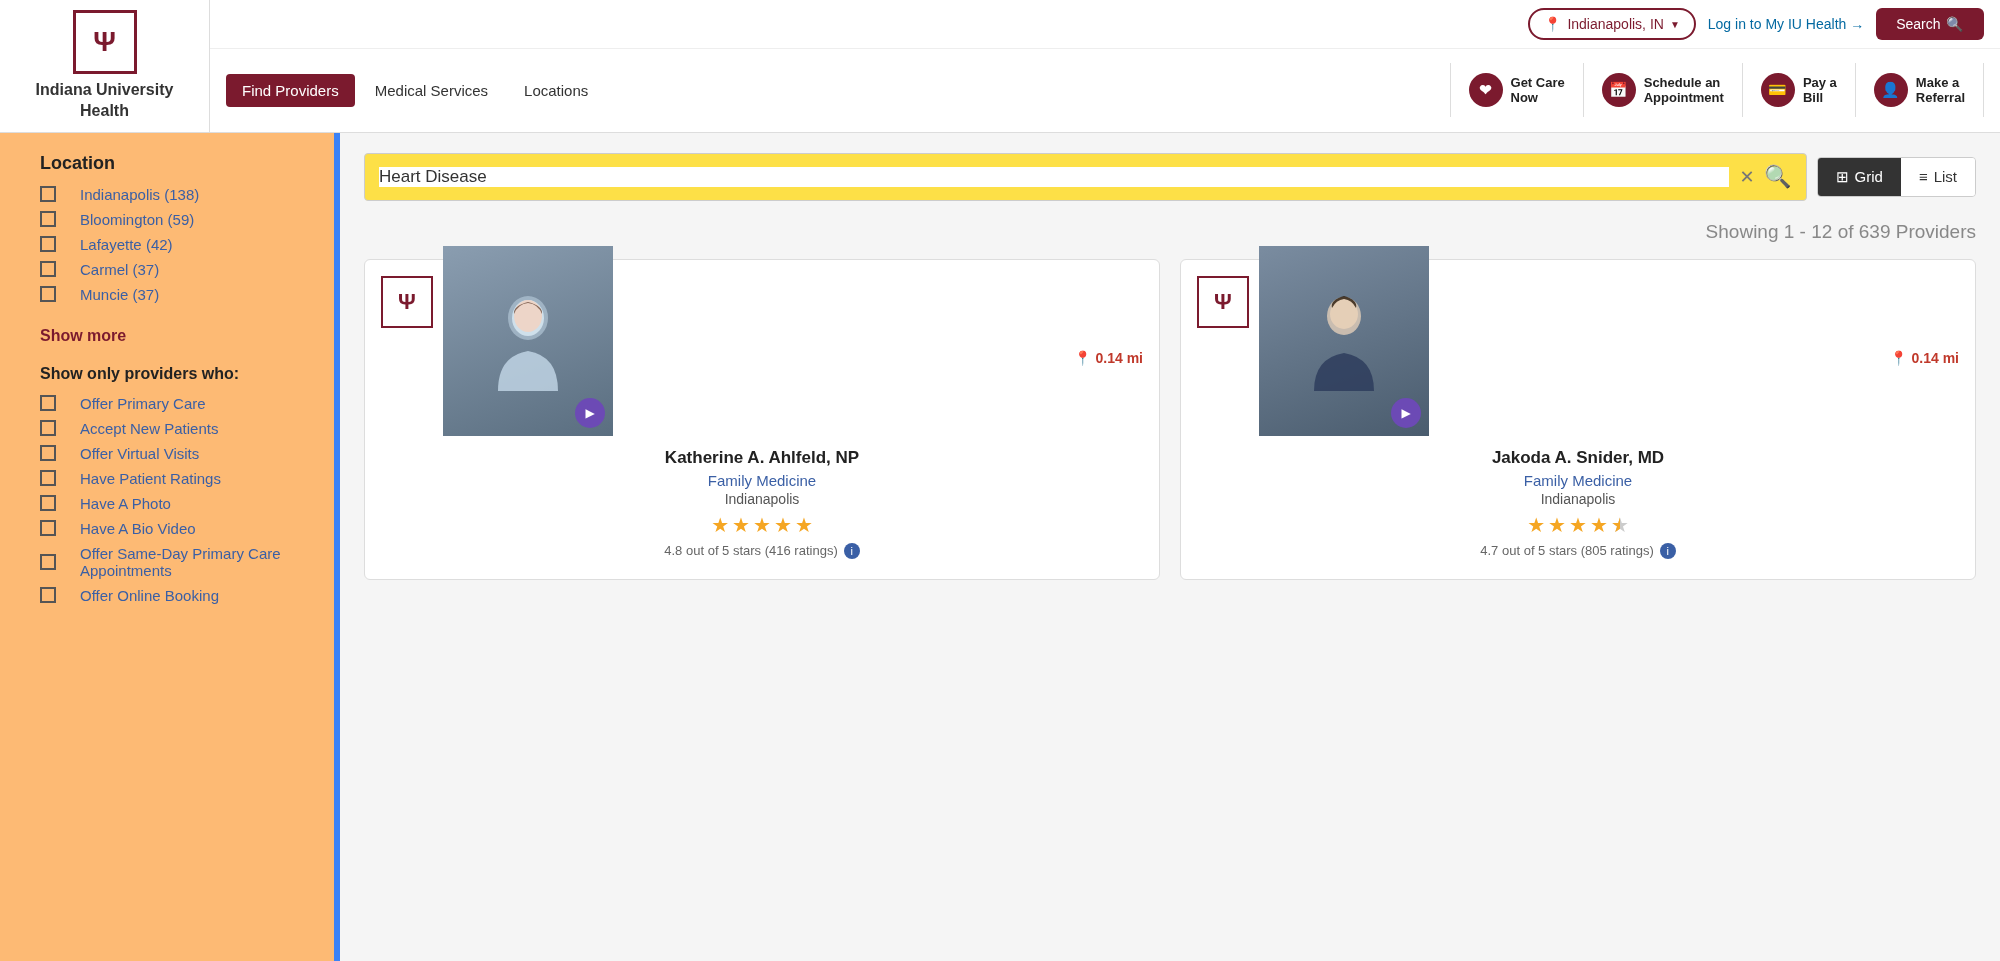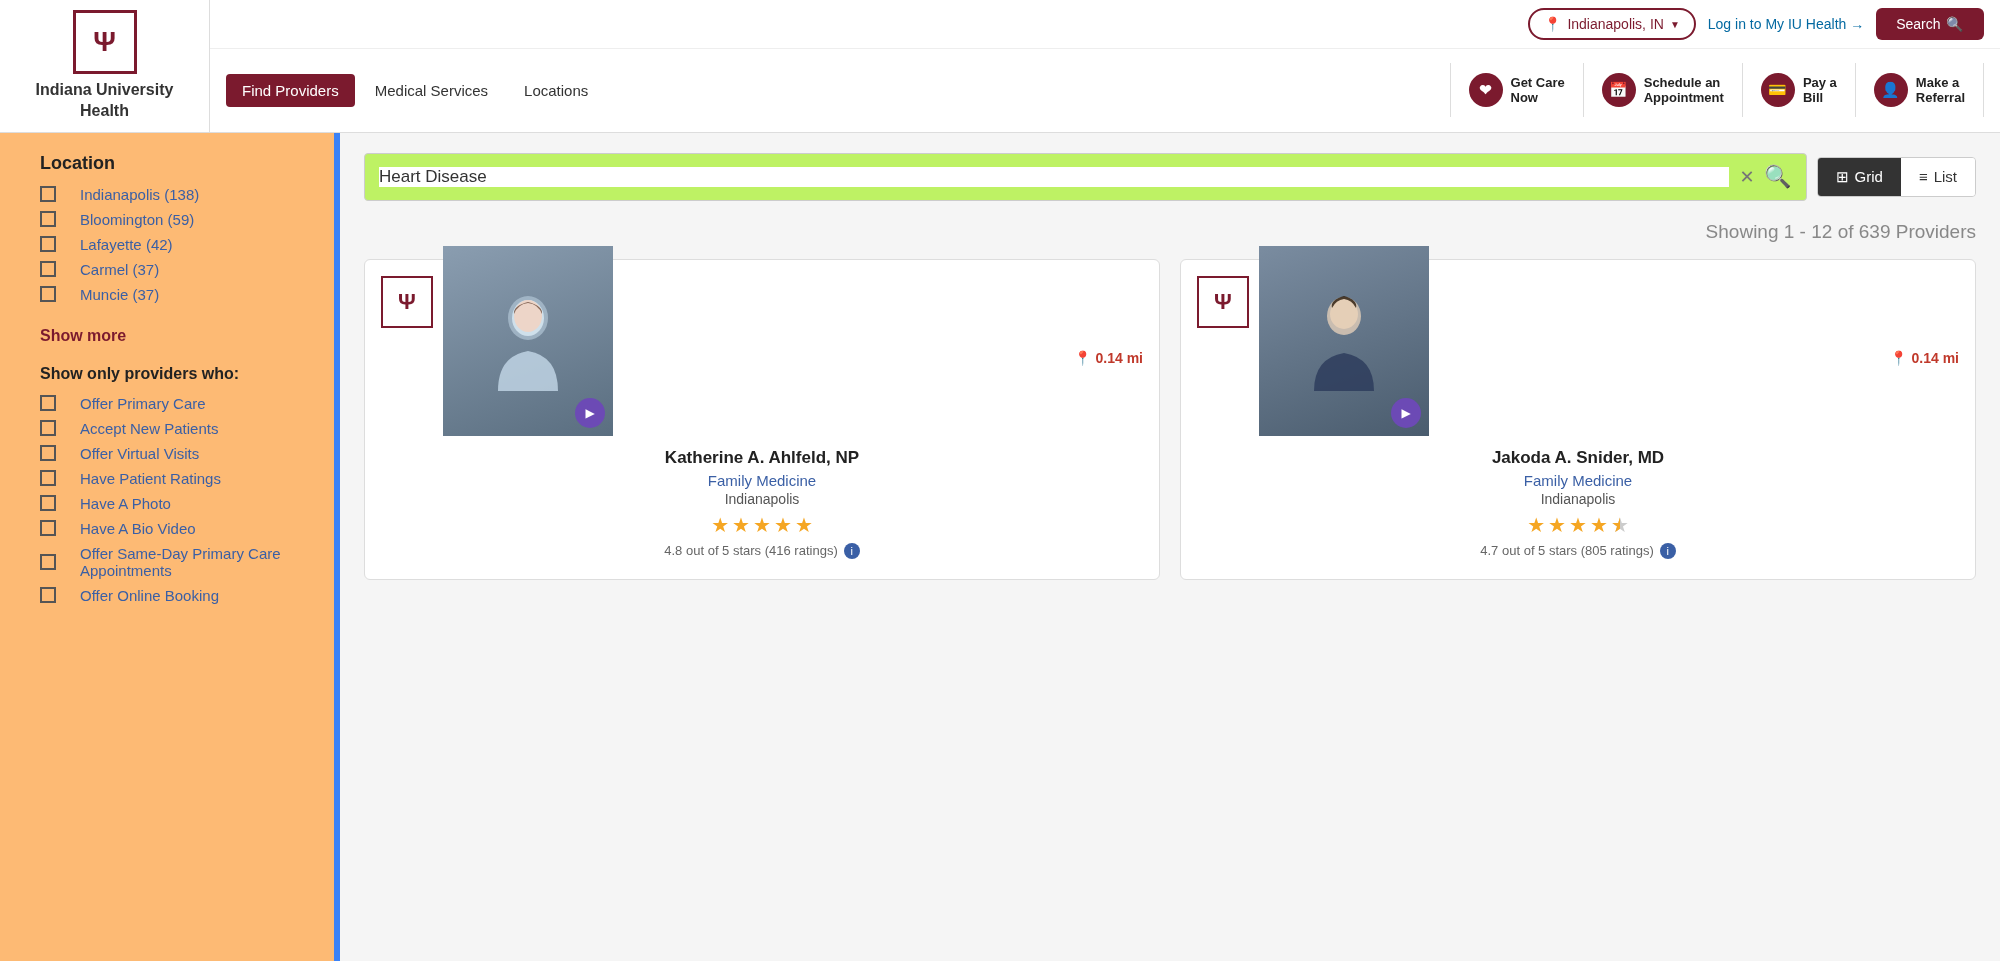--- a/index.html
+++ b/index.html
@@ -210,21 +210,21 @@
     .search-bar-row {
       display: flex;
       align-items: center;
       gap: 10px;
       margin-bottom: 20px;
     }
     .search-input-container {
       flex: 1;
       display: flex;
       align-items: center;
-      background: #bef264;
+      background: #fde047;
       border: 1px solid #ccc;
       border-radius: 4px;
       padding: 10px 14px;
       gap: 10px;
     }
     .search-input {
       flex: 1;
       border: none;
       outline: none;
       font-size: 17px;

